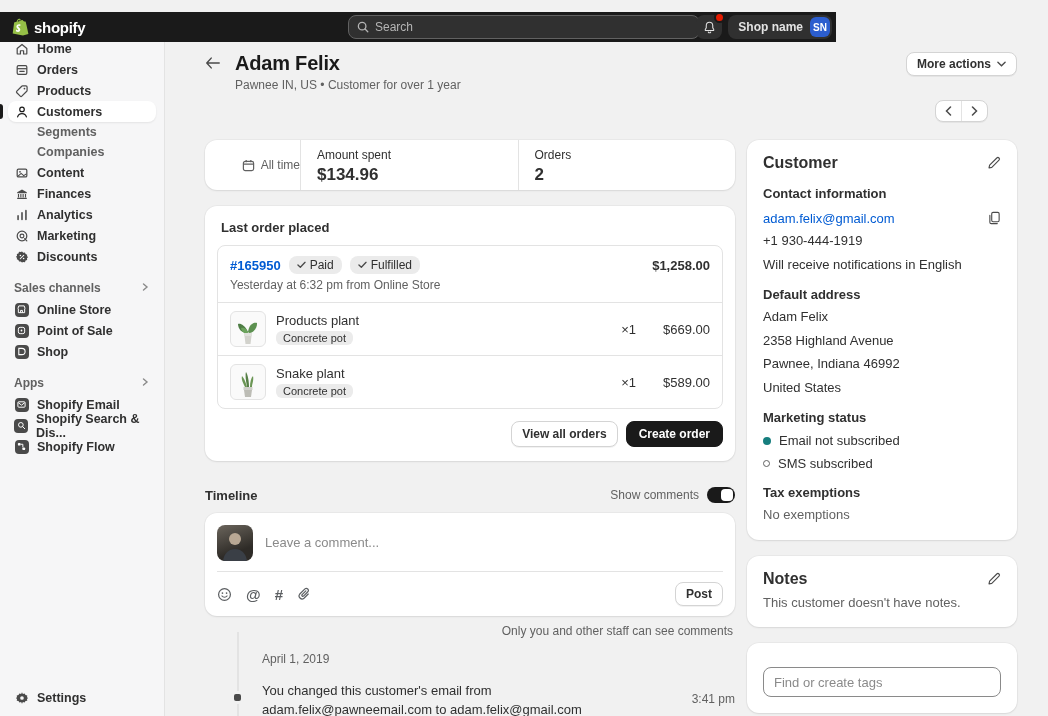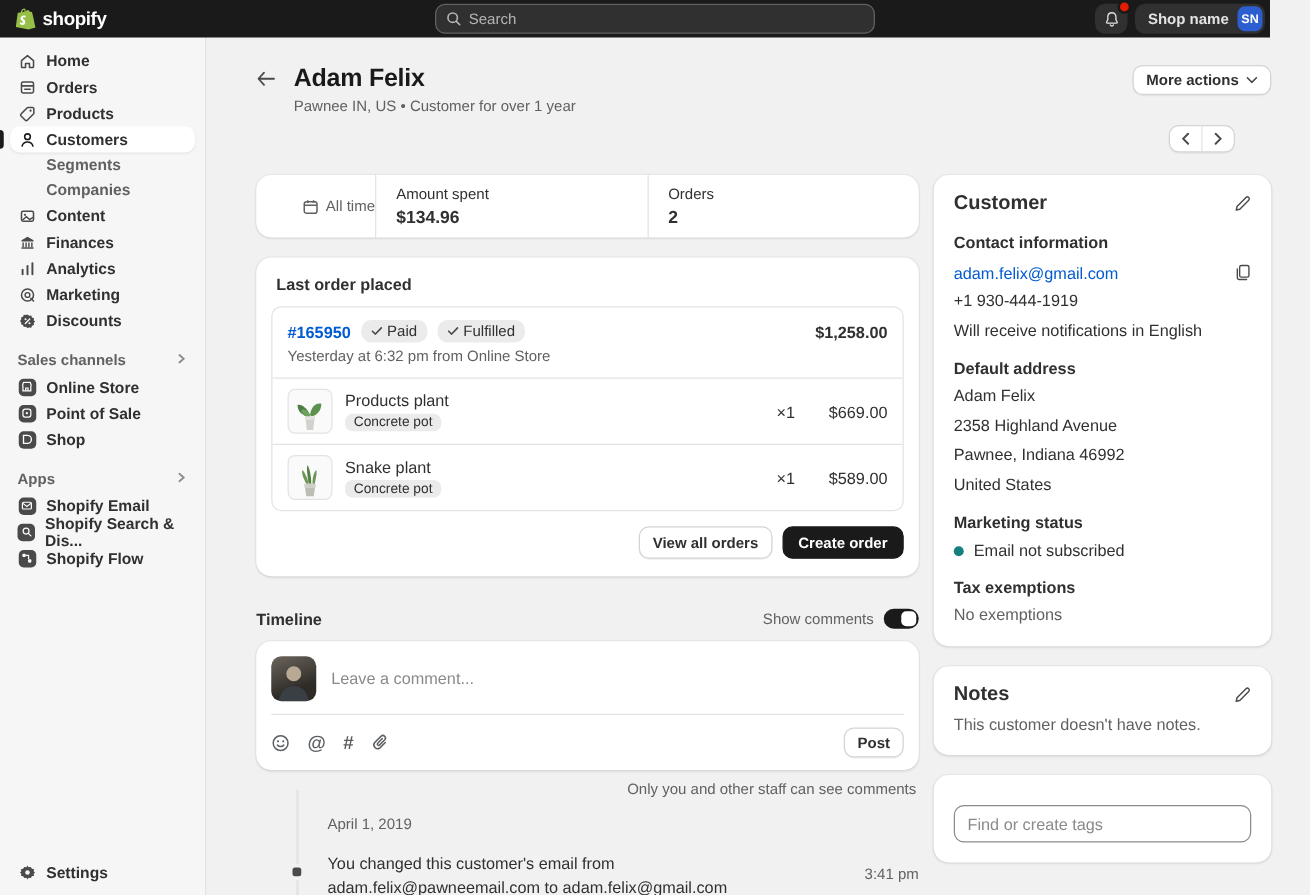--- a/index.html
+++ b/index.html
@@ -1,19 +1,19 @@
 <!DOCTYPE html>
 <html><head>
 <meta charset="utf-8">
 <style>
   * { margin:0; padding:0; box-sizing:border-box; }
   html,body { width:1048px; height:716px; overflow:hidden; font-family:"Liberation Sans",sans-serif; background:#f1f1f1; color:#303030; }
 
   
-  .topbar { position:absolute; top:0; left:0; width:1016px; height:30px; background:#1a1a1a; display:flex; align-items:center; z-index:30; }
+  .topbar { position:absolute; top:12px; left:0; width:836px; height:30px; background:#1a1a1a; display:flex; align-items:center; z-index:30; }
   .logo { display:flex; align-items:center; gap:5px; padding:0 12px; }
   .logo-text { color:#fff; font-weight:bold; font-size:15px; letter-spacing:-0.3px; }
   .search-wrap { position:absolute; left:348px; width:352px; height:24px; top:3px; background:#303030; border:1px solid #616161; border-radius:8px; display:flex; align-items:center; padding:0 8px; gap:6px; }
   .search-wrap input { background:transparent; border:none; outline:none; color:#e3e3e3; font-size:12px; width:100%; font-family:"Liberation Sans",sans-serif; }
   .search-wrap input::placeholder { color:#b5b5b5; }
   .topbar-right { position:absolute; right:4px; top:3px; display:flex; align-items:center; gap:6px; }
   .bell-btn { position:relative; width:26px; height:24px; background:#303030; border-radius:8px; display:flex; align-items:center; justify-content:center; cursor:pointer; }
   .notif-dot { position:absolute; top:-3px; right:-3px; width:11px; height:11px; background:#e51c00; border:2px solid #1a1a1a; border-radius:6px; }
   .shop-pill { display:flex; align-items:center; gap:7px; background:#303030; border-radius:8px; height:24px; padding:0 2px 0 10px; cursor:pointer; }
   .shop-name { color:#e3e3e3; font-size:12px; font-weight:bold; }
@@ -48,21 +48,21 @@
   .col-main { width:530px; }
   .col-side { width:270px; }
   .card { background:#fff; border-radius:12px; box-shadow:0 1px 2px rgba(0,0,0,.08), 0 0 0 1px rgba(0,0,0,.03); }
 
   
   .stats { display:flex; height:50px; margin-bottom:16px; }
   .stat-filter { width:96px; display:flex; align-items:center; justify-content:flex-end; gap:6px; border-right:1px solid #e3e3e3; font-size:12px; color:#616161; cursor:pointer; }
   .stat-cell { flex:1; padding:8px 16px; border-right:1px solid #e3e3e3; }
   .stat-cell:last-child { border-right:none; }
   .stat-label { font-size:12px; color:#303030; }
-  .stat-value { font-size:14px; font-weight:bold; margin-top:3px; }
+  .stat-value { font-size:17px; font-weight:bold; margin-top:3px; }
 
   
   .order-card { margin-bottom:26px; padding-bottom:12px; }
   .card-title { font-size:13px; font-weight:bold; padding:14px 16px 10px; }
   .order-box { margin:0 12px; border:1px solid #e3e3e3; border-radius:8px; overflow:hidden; }
   .order-head { display:flex; align-items:center; gap:8px; padding:10px 12px 2px; }
   .order-link { color:#005bd3; font-size:13px; font-weight:bold; text-decoration:none; cursor:pointer; }
   .badge { display:inline-flex; align-items:center; gap:4px; background:#ebebeb; border-radius:8px; padding:2px 8px; font-size:12px; color:#303030; }
   .order-total { margin-left:auto; font-size:13px; font-weight:bold; }
   .order-sub { padding:2px 12px 10px; font-size:12px; color:#616161; border-bottom:1px solid #e3e3e3; }
@@ -540,20 +540,24 @@
           <div class="sc-line">Adam Felix</div>
           <div class="sc-line">2358 Highland Avenue</div>
           <div class="sc-line">Pawnee, Indiana 46992</div>
           <div class="sc-line">United States</div>
 
           <div class="sc-h">Marketing status</div>
           <div class="mk-item">
             <span class="dot-filled"></span>
             <span>Email not subscribed</span>
           </div>
+          <div class="mk-item">
+            <span class="dot-open"></span>
+            <span>SMS subscribed</span>
+          </div>
 
           <div class="sc-h">Tax exemptions</div>
           <div class="sc-line muted">No exemptions</div>
         </div>
 
         <div class="card side-card">
           <div class="sc-titlerow">
             <span class="sc-title">Notes</span>
             <span class="icon-btn">
                 <svg width="14" height="14" viewBox="0 0 16 16">

